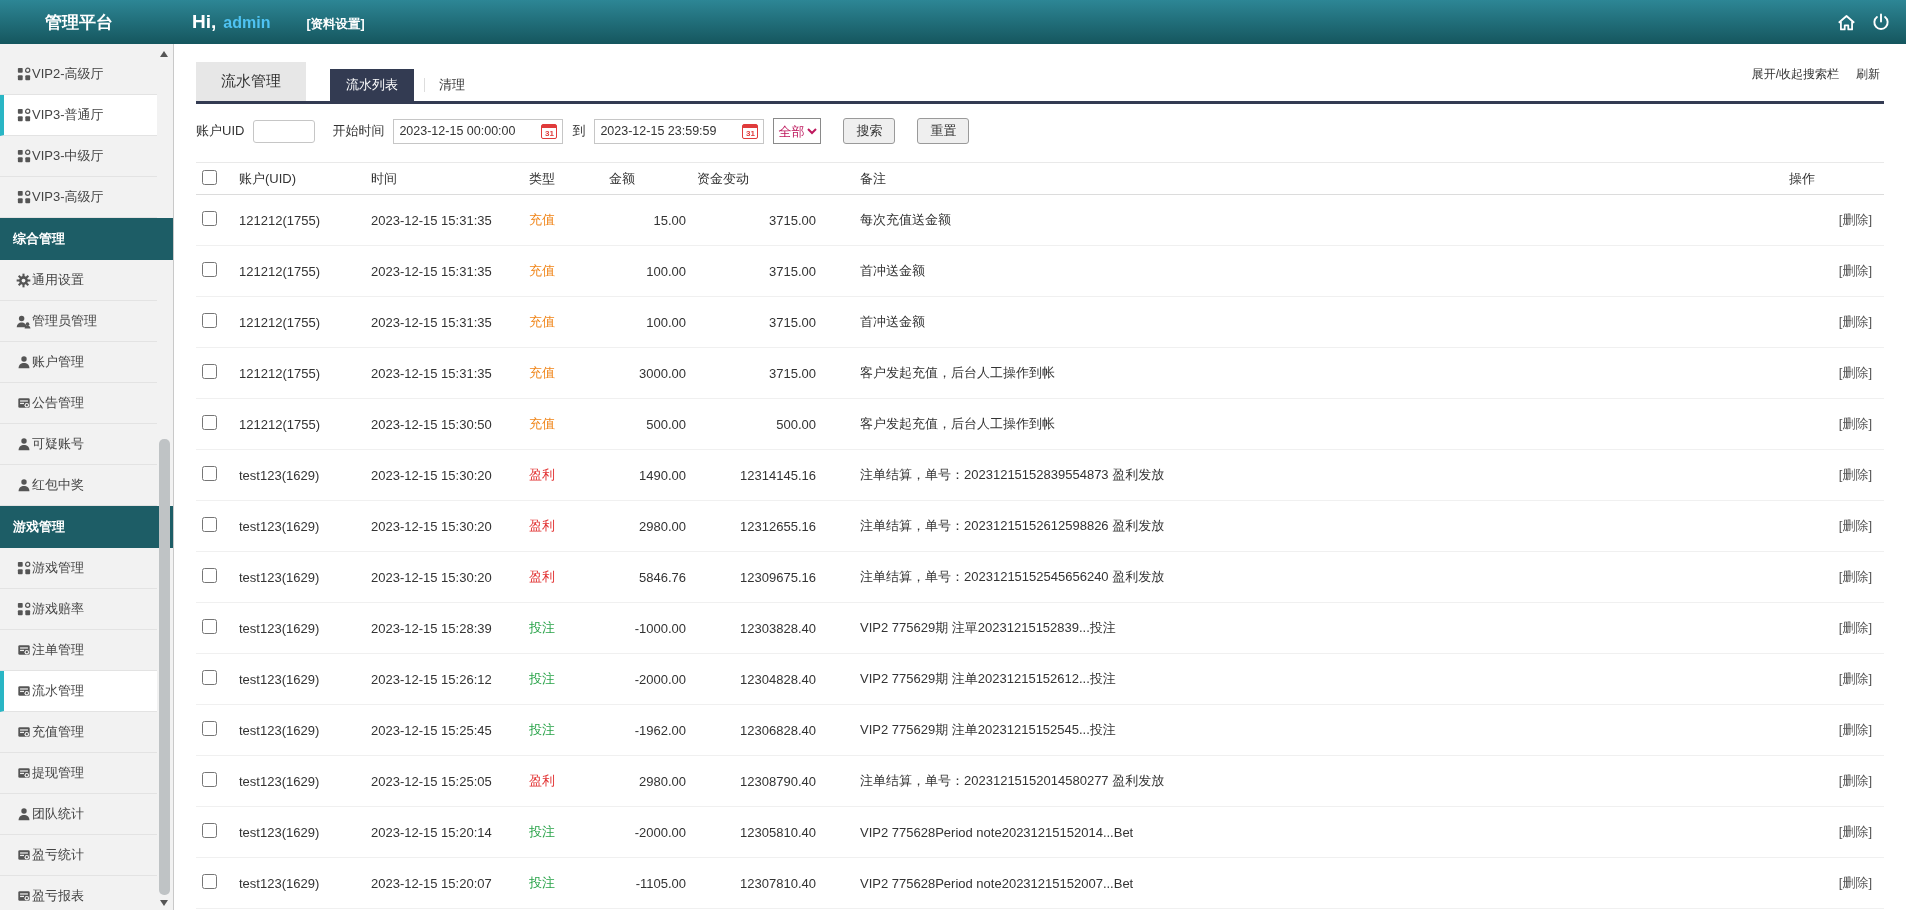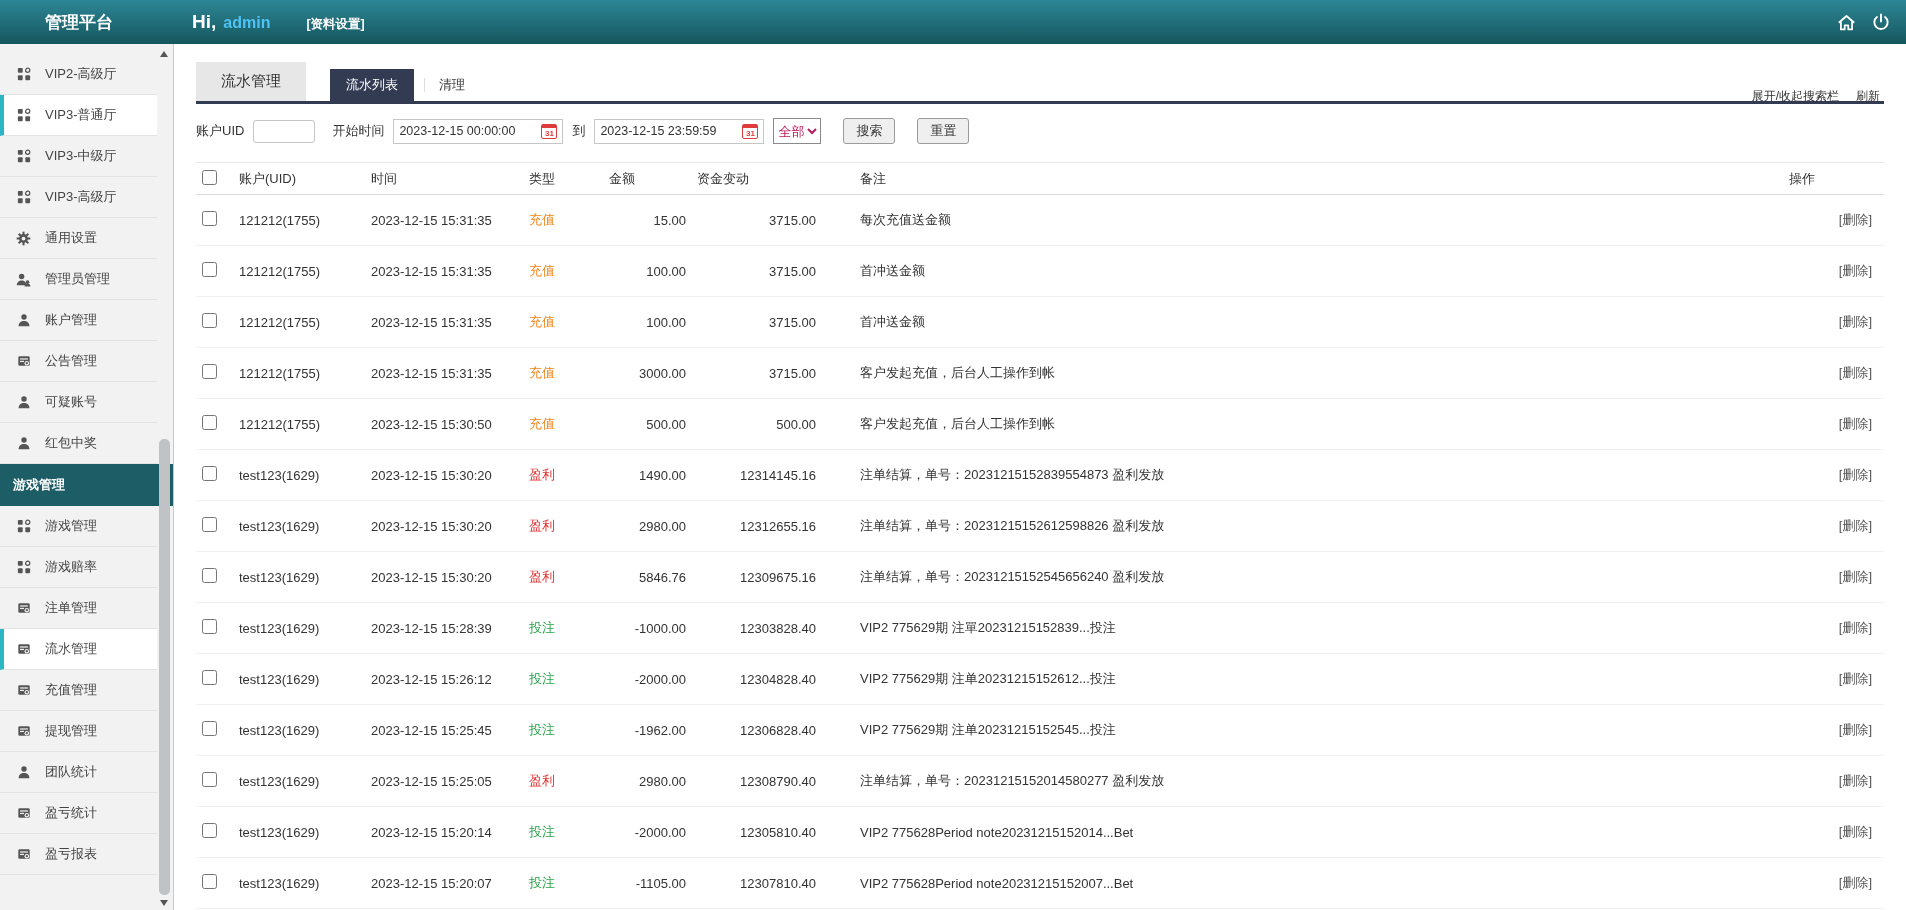--- a/index.html
+++ b/index.html
@@ -21,41 +21,41 @@
   .top-icons { margin-left:auto; display:flex; align-items:center; gap:16px; padding-right:16px; }
   .top-icon { display:flex; cursor:pointer; }
 
   
   .app { display:flex; height:866px; }
 
   
   .sidebar { width:174px; flex:none; background:#f2f2f2; border-right:1px solid #c9c9c9; position:relative; overflow:hidden; }
   .side-menu { padding-top:10px; }
   .side-item {
-    height:41px; display:flex; align-items:center; gap:13px;
+    height:41px; display:flex; align-items:center; 
     padding-left:15px; width:157px; border-bottom:1px solid #e3e3e3;
     cursor:pointer; background:#f2f2f2;
   }
   .side-item.active { background:#fff; border-left:4px solid #2ab6c5; padding-left:11px;text-align:right; }
   .side-icon { width:17px; height:16px; display:flex; align-items:center; justify-content:center; flex:none; }
   .side-label { font-size:13px; color:#444; white-space:nowrap; }
   .side-section {
     height:42px; background:#1d5d66; color:#fff; font-weight:bold; font-size:13px;
     display:flex; align-items:center; padding-left:13px;
   }
   .scrollbar { position:absolute; top:0; right:1px; width:15px; height:100%; }
   .scroll-up { position:absolute; top:7px; left:3px; width:0; height:0;
     border-left:4.5px solid transparent; border-right:4.5px solid transparent; border-bottom:6px solid #555; cursor:pointer; }
   .scroll-down { position:absolute; bottom:4px; left:3px; width:0; height:0;
     border-left:4.5px solid transparent; border-right:4.5px solid transparent; border-top:6px solid #555; cursor:pointer; }
   .scroll-thumb { position:absolute; left:2px; right:2px; top:395px; bottom:15px; background:#bfc3c5; border-radius:5px; cursor:pointer; }
 
   
   .main { flex:1; position:relative; padding:0 22px; background:#fff; overflow:hidden; }
-  .toolbar-links { position:absolute; top:44px; right:26px; display:flex; gap:17px; font-size:12px; color:#333; }
+  .toolbar-links { position:absolute; top:22px; right:26px; display:flex; gap:17px; font-size:12px; color:#333; }
   .toolbar-links span { cursor:pointer; }
 
   .tabbar { display:flex; align-items:flex-end; border-bottom:3px solid #333b52; margin-top:18px; }
   .main-tab { background:#e7e7e7; padding:10px 25px; font-size:15px; color:#333; cursor:pointer; }
   .sub-tabs { display:flex; align-items:center; margin-left:24px; }
   .sub-tab.active { background:#333b52; color:#fff; padding:7px 16px; font-size:13px; cursor:pointer; }
   .sub-divider { width:1px; height:14px; background:#ddd; margin:0 10px; }
   .sub-tab.plain { font-size:13px; color:#333; padding:7px 4px; cursor:pointer; }
 
   
@@ -160,20 +160,21 @@
                 <rect x="1" y="1" width="5.5" height="5.5" rx="1"></rect>
                 <circle cx="12.2" cy="3.8" r="2.4" fill="none" stroke="#555" stroke-width="1.4"></circle>
                 <rect x="1" y="9.5" width="5.5" height="5.5" rx="1"></rect>
                 <rect x="9.5" y="9.5" width="5.5" height="5.5" rx="1"></rect>
               </g>
             </svg>
           </span>
     <span class="side-label">VIP3-高级厅</span>
   </div>
 
+  <div class="side-section">综合管理</div>
 
   <div class="side-item">
     <span class="side-icon">
             <svg viewBox="0 0 16 16" width="15" height="15">
               <g fill="#555">
                 <rect x="6.9" y="0.7" width="2.2" height="14.6"></rect>
                 <rect x="0.7" y="6.9" width="14.6" height="2.2"></rect>
                 <g transform="rotate(45 8 8)">
                   <rect x="6.9" y="0.7" width="2.2" height="14.6"></rect>
                   <rect x="0.7" y="6.9" width="14.6" height="2.2"></rect>

